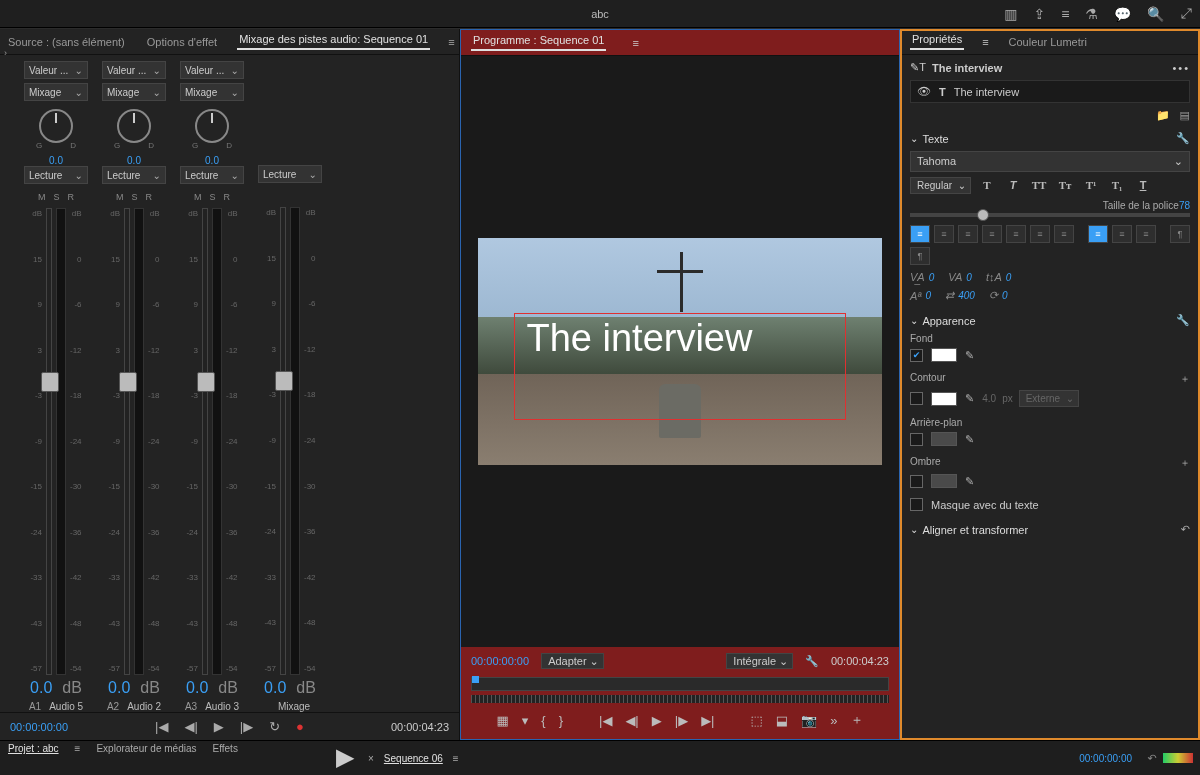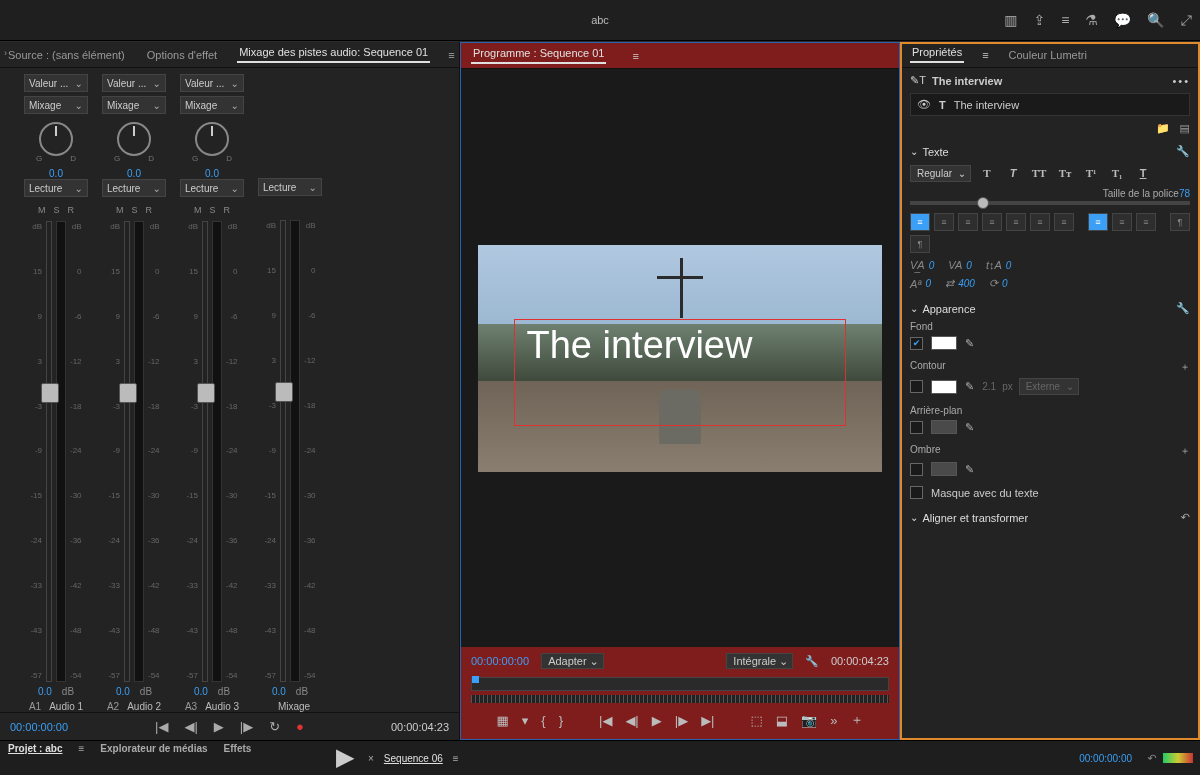--- a/index.html
+++ b/index.html
@@ -1,20 +1,20 @@
 <!DOCTYPE html>
 <html><head>
 <meta charset="utf-8">
 <style>
   * { box-sizing: border-box; margin: 0; padding: 0; font-family: "Segoe UI", Arial, sans-serif; }
   body { background: #1a1a1a; color: #ccc; font-size: 11px; width: 1200px; height: 775px; overflow: hidden; }
   .app { display: flex; flex-direction: column; width: 100%; height: 100%; }
 
   
-  .topbar { height: 41px; background: #1f1f1f; display: flex; align-items: center; justify-content: center; position: relative; border-bottom: 1px solid #000; }
+  .topbar { height: 28px; background: #1f1f1f; display: flex; align-items: center; justify-content: center; position: relative; border-bottom: 1px solid #000; }
   .topbar .title { color: #bbb; }
   .topbar .right-icons { position: absolute; right: 8px; top: 0; height: 100%; display: flex; align-items: center; gap: 16px; color: #aaa; }
   .topbar .right-icons span { cursor: pointer; font-size: 14px; }
 
   .main-row { flex: 1; display: flex; border-top: 1px solid #2b2b2b; min-height: 0; }
 
   
   .left-panel { width: 460px; display: flex; flex-direction: column; background: #232323; border-right: 1px solid #111; min-height: 0; }
   .panel-tabs { height: 26px; display: flex; align-items: center; border-bottom: 1px solid #111; padding: 0 6px; gap: 18px; font-size: 11px; }
   .panel-tabs .tab { color: #999; cursor: pointer; white-space: nowrap; padding: 0 2px; }
@@ -32,21 +32,21 @@
   .knob-labels { width: 100%; display: flex; justify-content: space-between; font-size: 8px; color: #777; margin-top: -2px; }
   .knob-val { color: #3a9ff5; font-size: 10px; margin-top: 2px; }
   .msr { display: flex; gap: 8px; font-size: 9px; color: #888; margin: 4px 0 2px; }
   .msr span { cursor: pointer; }
   .fader-area { flex: 1; display: flex; gap: 4px; margin-top: 4px; width: 100%; justify-content: center; min-height: 300px; }
   .scale { display: flex; flex-direction: column; justify-content: space-between; font-size: 8px; color: #666; text-align: right; padding: 2px 0; }
   .scale span { line-height: 1; }
   .fader-track { width: 6px; background: linear-gradient(#222,#222); border: 1px solid #444; position: relative; }
   .fader-thumb { position: absolute; left: -6px; width: 18px; height: 20px; background: #bbb; border: 1px solid #555; border-radius: 2px; top: 35%; }
   .meter { width: 10px; background: #111; border: 1px solid #333; }
-  .ch-footer { text-align: center; font-size: 10px; margin-top: 4px; }
+  .ch-footer { text-align: center; font-size: 16px; margin-top: 4px; }
   .ch-footer .val { color: #3a9ff5; }
   .ch-footer .db { color: #888; margin-left: 10px; }
   .ch-name { font-size: 10px; color: #bbb; margin-top: 4px; display: flex; gap: 8px; }
   .ch-name .id { color: #999; }
 
   .mixer-foot { height: 28px; display: flex; align-items: center; padding: 0 10px; gap: 16px; border-top: 1px solid #111; font-size: 11px; color: #3a9ff5; }
   .mixer-foot .spacer { flex: 1; }
   .mixer-foot .ctl { color: #aaa; cursor: pointer; font-size: 13px; }
   .mixer-foot .rec { color: #d33; }
   .mixer-foot .time-end { color: #ccc; }
@@ -115,21 +115,21 @@
   .cb { width: 13px; height: 13px; border: 1px solid #666; background: #1a1a1a; cursor: pointer; display:flex;align-items:center;justify-content:center;font-size:9px;color:#3a9ff5;}
   .swatch { width: 26px; height: 14px; border: 1px solid #555; cursor: pointer; }
   .eyedrop { cursor: pointer; color: #aaa; font-size: 11px; }
   .stroke-extra { display:flex; align-items:center; gap:6px; font-size:10px; color:#666; }
 
   .align-trans-row { display:flex; align-items:center; gap:10px; font-size:10px; }
   .align-trans-row .lbl { flex:1; color:#aaa; }
 
   
   .bottom-strip { height: 35px; background: #1e1e1e; display: flex; border-top: 1px solid #000; }
-  .bs-left { width: 360px; display: flex; flex-direction: column; font-weight: bold; }
+  .bs-left { width: 360px; display: flex; flex-direction: column; }
   .bs-left .tabs { display: flex; gap: 16px; padding: 2px 8px; font-size: 10px; color: #aaa; }
   .bs-left .tabs .t.active { color: #e0e0e0; text-decoration: underline; }
   .bs-mid { flex: 1; display: flex; align-items: center; padding: 0 8px; font-size: 10px; color: #aaa; gap: 10px; }
   .bs-mid .seq.active { color: #e0e0e0; text-decoration: underline; }
   .bs-mid .close { cursor: pointer; }
   .bs-mid .tc { color: #3a9ff5; margin-left: auto; }
   .bs-right { width: 60px; display:flex; align-items:center; justify-content:center; }
   .meter-mini { width: 30px; height: 10px; background: linear-gradient(90deg,#2c6,#cc3,#c33); }
   .playcur { position:absolute; font-size:24px; color:#ccc; left:336px; bottom:4px; }
   .chev { font-size: 9px; color: #999; cursor: pointer; }
@@ -216,21 +216,21 @@
                   <span>-30</span>
                   <span>-36</span>
                   <span>-42</span>
                   <span>-48</span>
                   <span>-54</span>
                 </div>
             </div>
             <div class="ch-footer"><span class="val">0.0</span><span class="db">dB</span></div>
             <div class="ch-name">
                 <span class="id">A1</span>
-                <span>Audio 1</span>
+                <span>Audio 5</span>
               </div>
           </div>
 
           <div class="channel">
             <div class="ch-dropdown">
                 <span>Valeur ...</span>
               </div>
             <div class="ch-dropdown">
                 <span>Mixage</span>
               </div>
@@ -481,20 +481,24 @@
         <div class="folder-row">
           <span>📁</span>
           <span>▤</span>
         </div>
 
         <div class="section">
           <div class="sec-head">
             <span>Texte</span>
             <span class="wrench">🔧</span>
           </div>
+          <div class="font-row">
+              <span>Tahoma</span>
+              <span>⌄</span>
+            </div>
           <div class="style-row">
             <span class="style-dd">Regular</span>
             <span class="t-btn">T</span>
             <span class="t-btn">
                 <i>T</i>
               </span>
             <span class="t-btn">TT</span>
             <span class="t-btn">Tᴛ</span>
             <span class="t-btn">T¹</span>
             <span class="t-btn">T₁</span>
@@ -573,21 +577,21 @@
           <div class="appear-row">
             <div class="appear-label">
                 <span>Contour</span>
                 <span>＋</span>
               </div>
             <div class="appear-ctrl">
               <span class="cb"></span>
               <span class="swatch" style="background:#fff;"></span>
               <span class="eyedrop">✎</span>
               <span class="stroke-extra">
-                <span>2.1</span>
+                <span>4.0</span>
                 <span>px</span>
                 <span class="style-dd" style="color:#666;">Externe</span>
               </span>
             </div>
           </div>
           <div class="appear-row">
             <div class="appear-label">
                 <span>Arrière-plan</span>
               </div>
             <div class="appear-ctrl">

